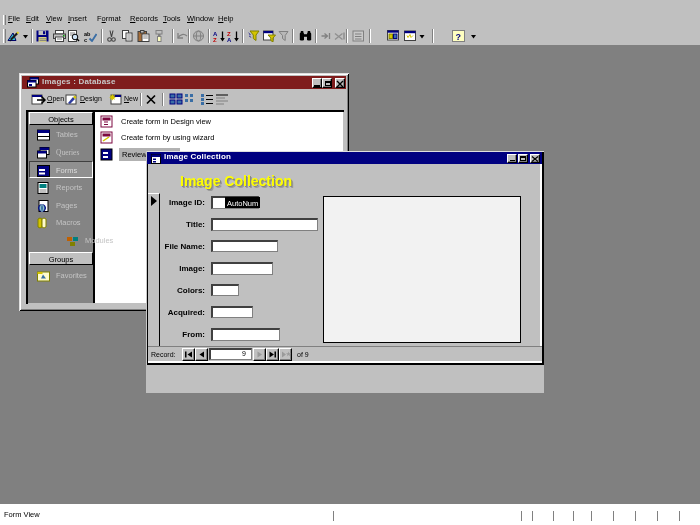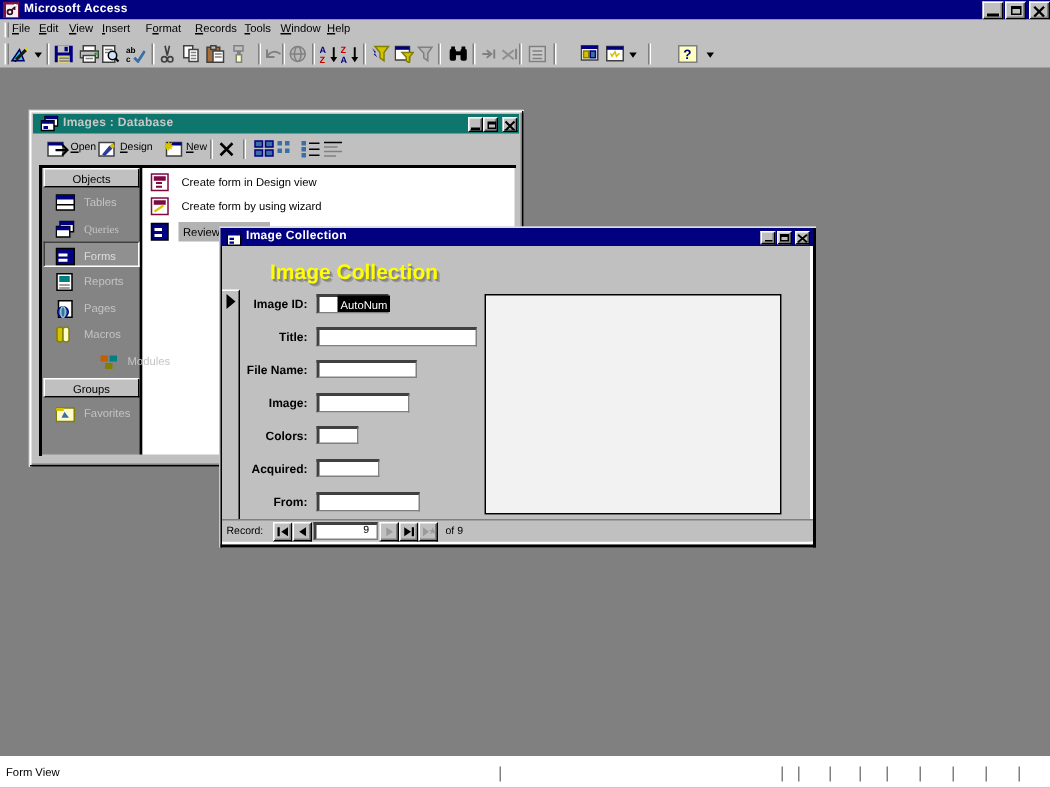--- a/index.html
+++ b/index.html
@@ -32,68 +32,47 @@
   .ti{position:absolute;top:3px;}
 
   
   #mdi{left:0;top:46px;width:700px;height:458px;background:#808080;}
   .titletext{position:absolute;font-weight:bold;font-size:8px;letter-spacing:0.2px;}
 
   
   #dbwin{left:19px;top:73px;width:330px;height:238px;background:#c0c0c0;
          box-shadow:inset 1px 1px 0 #dfdfdf, inset -1px -1px 0 #000,
                     inset 2px 2px 0 #fff, inset -2px -2px 0 #808080;}
-  #dbtitle{left:3px;top:3px;width:324px;height:13px;background:#0f766e;padding-left:44px;}
+  #dbtitle{left:3px;top:3px;width:324px;height:13px;background:#7f1d1d;padding-left:44px;}
   .objbtn{position:absolute;left:10px;width:64px;height:13px;background:#c0c0c0;
           border:1px solid;border-color:#fff #000 #000 #fff;
           font-size:7.5px;text-align:center;color:#000;padding-top:2px;}
   .sideitem{position:absolute;width:70px;height:17px;color:#c4c4c4;font-size:7.5px;}
   .listrow{position:absolute;font-size:7.5px;color:#000;white-space:nowrap;}
   .dbtb{position:absolute;font-size:7px;color:#000;}
 
   
-  #formwin{left:146px;top:151px;width:398px;height:214px;background:#c0c0c0;}
+  #formwin{left:146px;top:151px;width:398px;height:242px;background:#c0c0c0;}
   .flabel{position:absolute;font-size:8px;font-weight:bold;color:#000;text-align:right;left:0;width:59px;white-space:nowrap;}
   .fbox{position:absolute;background:#fff;
         border-top:2px solid #404040;border-left:2px solid #404040;
         border-right:1px solid #808080;border-bottom:1px solid #808080;}
   .navbtn{position:absolute;width:13px;height:13px;background:#c0c0c0;overflow:hidden;
           border:1px solid;border-color:#fff #000 #000 #fff;
           box-shadow:inset -1px -1px 0 #808080;
           font-size:8px;text-align:center;line-height:11px;color:#000;}
 
   
   #statusbar{left:0;top:504px;width:700px;height:21px;background:#ffffff;border-top:1px solid #fff;}
   .stick{position:absolute;top:6px;width:1px;height:10px;}
 </style>
 </head>
 <body>
 <div id="screen">
 
-  <div id="titlebar" class="abs">
-    <svg class="abs" style="left:2px;top:1px" width="11" height="11" viewBox="0 0 11 11">
-      <rect x="0" y="0" width="11" height="11" fill="#7a1342"></rect>
-      <rect x="2" y="2" width="8" height="8.5" fill="#f6eef2"></rect>
-      <circle cx="4.6" cy="7" r="1.6" fill="none" stroke="#301020" stroke-width="1.2"></circle>
-      <path d="M5.8 5.8 L8.6 3 M7.2 4.4 L8.2 5.4" stroke="#301020" stroke-width="1.1" fill="none"></path>
-      <circle cx="8.2" cy="2.6" r="0.9" fill="#fff"></circle>
-    </svg>
-    <span class="titletext" style="left:16px;top:1px;color:#fff;">Microsoft Access</span>
-    <div class="wbtn" style="left:655px;top:1px;">
-        <span class="abs" style="left:2px;top:7px;width:8px;height:2px;background:#000"></span>
-      </div>
-    <div class="wbtn" style="left:670px;top:1px;">
-        <span class="abs" style="left:3px;top:2px;width:7px;height:6px;border:1px solid #000;border-top-width:2px;"></span>
-      </div>
-    <div class="wbtn" style="left:686px;top:1px;">
-      <svg width="12" height="10" viewBox="0 0 12 10">
-          <path d="M2.5 1.5 L9 8 M9 1.5 L2.5 8" stroke="#000" stroke-width="1.6"></path>
-        </svg>
-    </div>
-  </div>
 
   <div id="menubar" class="abs">
     <span class="grip" style="left:3px;top:2px;height:10px;"></span>
     <span class="mi" style="left:8px"><span class="u">F</span>ile</span>
     <span class="mi" style="left:26px"><span class="u">E</span>dit</span>
     <span class="mi" style="left:46px"><span class="u">V</span>iew</span>
     <span class="mi" style="left:68px"><span class="u">I</span>nsert</span>
     <span class="mi" style="left:97px">F<span class="u">o</span>rmat</span>
     <span class="mi" style="left:130px"><span class="u">R</span>ecords</span>
     <span class="mi" style="left:163px"><span class="u">T</span>ools</span>

